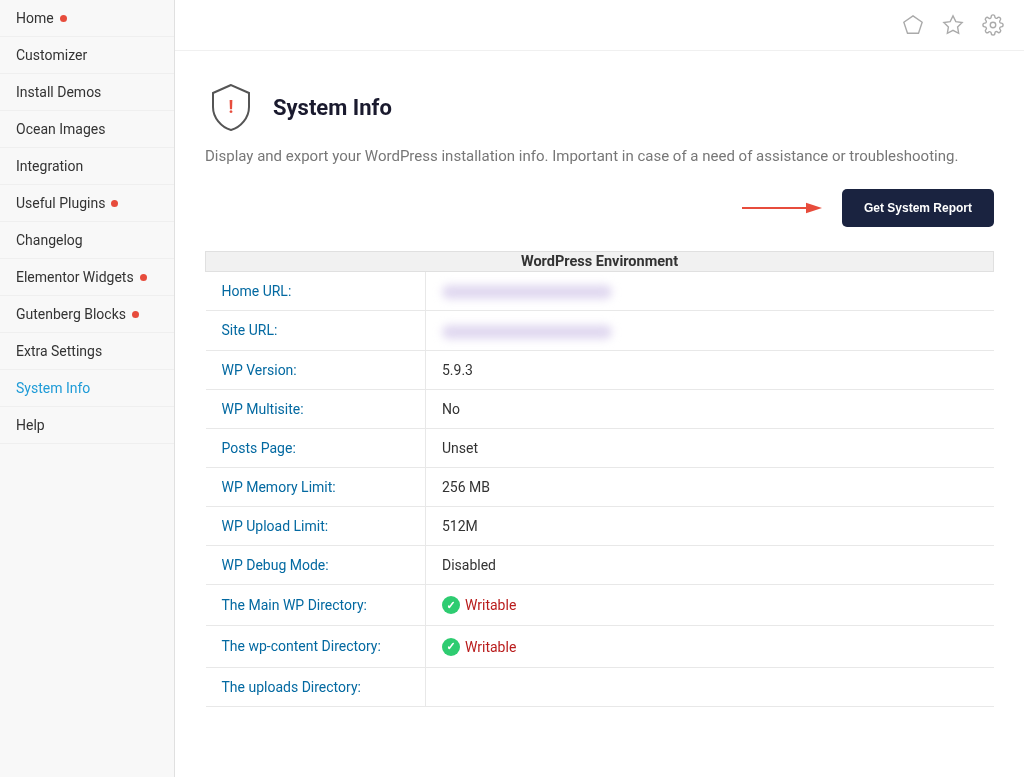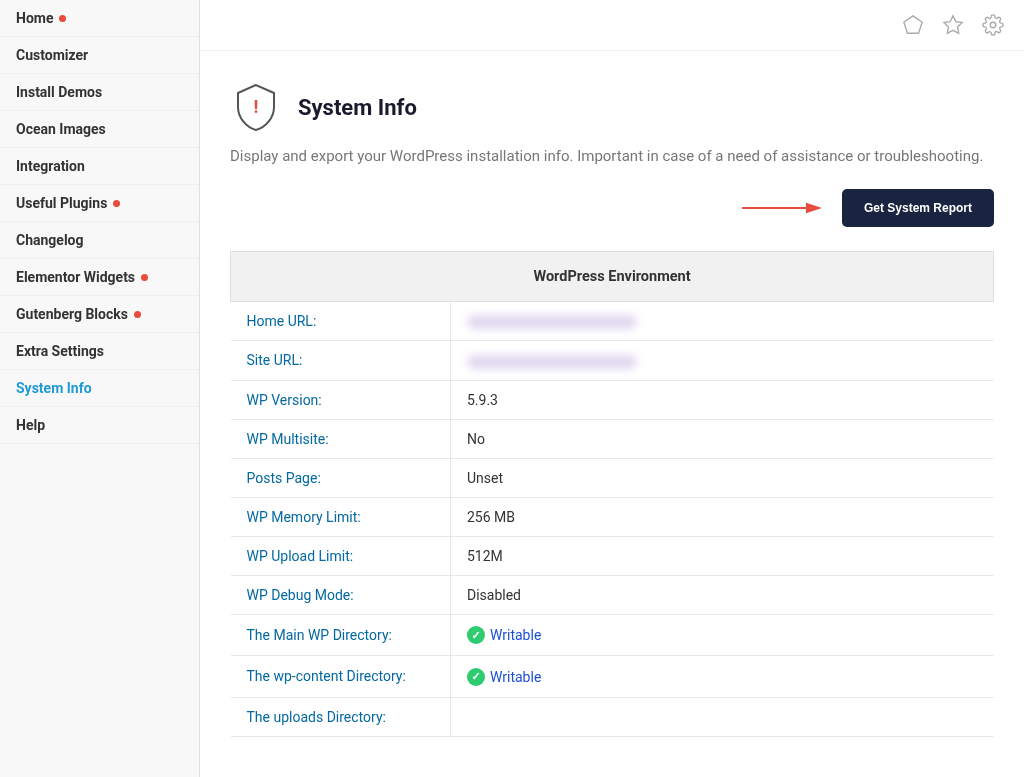--- a/index.html
+++ b/index.html
@@ -1,26 +1,25 @@
 <!DOCTYPE html>
 <html><head>
   <meta charset="utf-8">
   <style>
     * { box-sizing: border-box; margin: 0; padding: 0; }
     body { font-family: -apple-system, BlinkMacSystemFont, 'Segoe UI', Roboto, sans-serif; background: #f0f0f1; display: flex; height: 100vh; overflow: hidden; }
 
     
     .sidebar {
-      width: 200px;
+      width: 175px;
       background: #f8f8f8;
       border-right: 1px solid #e0e0e0;
       height: 100vh;
       overflow-y: auto;
       flex-shrink: 0;
-      font-weight: bold;
     }
     .sidebar-item {
       display: flex;
       align-items: center;
       padding: 10px 16px;
       cursor: pointer;
       font-size: 14px;
       color: #333;
       position: relative;
       border-bottom: 1px solid #efefef;
@@ -127,21 +126,21 @@
       width: 100%;
       border-collapse: collapse;
       font-size: 14px;
     }
     .info-table thead tr th {
       background: #f1f1f1;
       text-align: center;
       font-weight: 700;
       font-size: 14.5px;
       color: #333;
-      padding: 16px 16px;
+      padding: 1px 16px;
       border: 1px solid #e0e0e0;
     }
     .info-table tbody tr {
       border-bottom: 1px solid #e8e8e8;
     }
     .info-table td {
       padding: 11px 16px;
       color: #333;
       border-right: 1px solid #e8e8e8;
     }
@@ -159,21 +158,21 @@
       background: #e0d8f0;
       border-radius: 8px;
       filter: blur(4px);
       vertical-align: middle;
     }
 
     .writable-badge {
       display: inline-flex;
       align-items: center;
       gap: 5px;
-      color: #1d4ed8;
+      color: #b91c1c;
     }
     .check-circle {
       width: 18px;
       height: 18px;
       background: #2ecc71;
       border-radius: 50%;
       display: inline-flex;
       align-items: center;
       justify-content: center;
       flex-shrink: 0;

